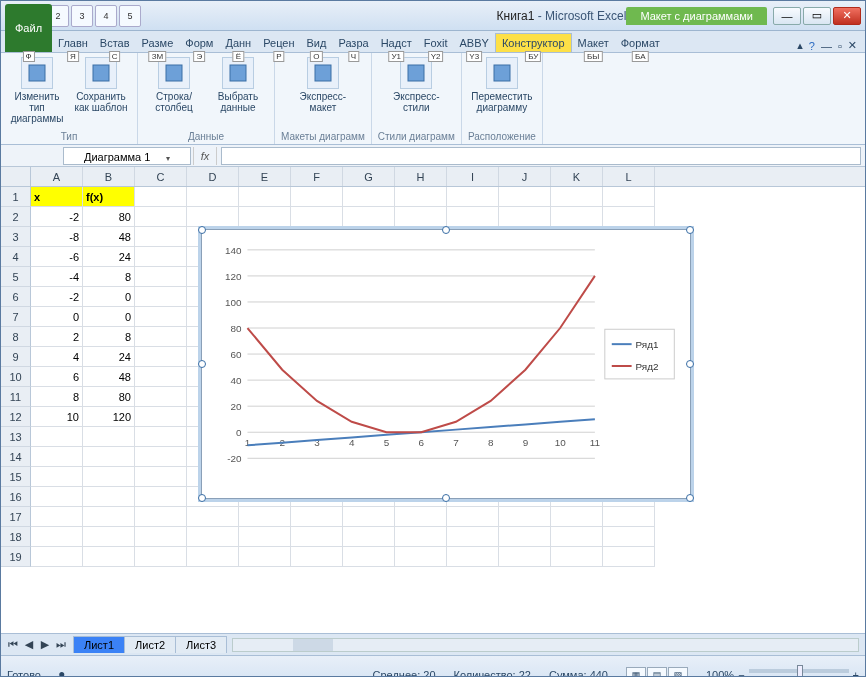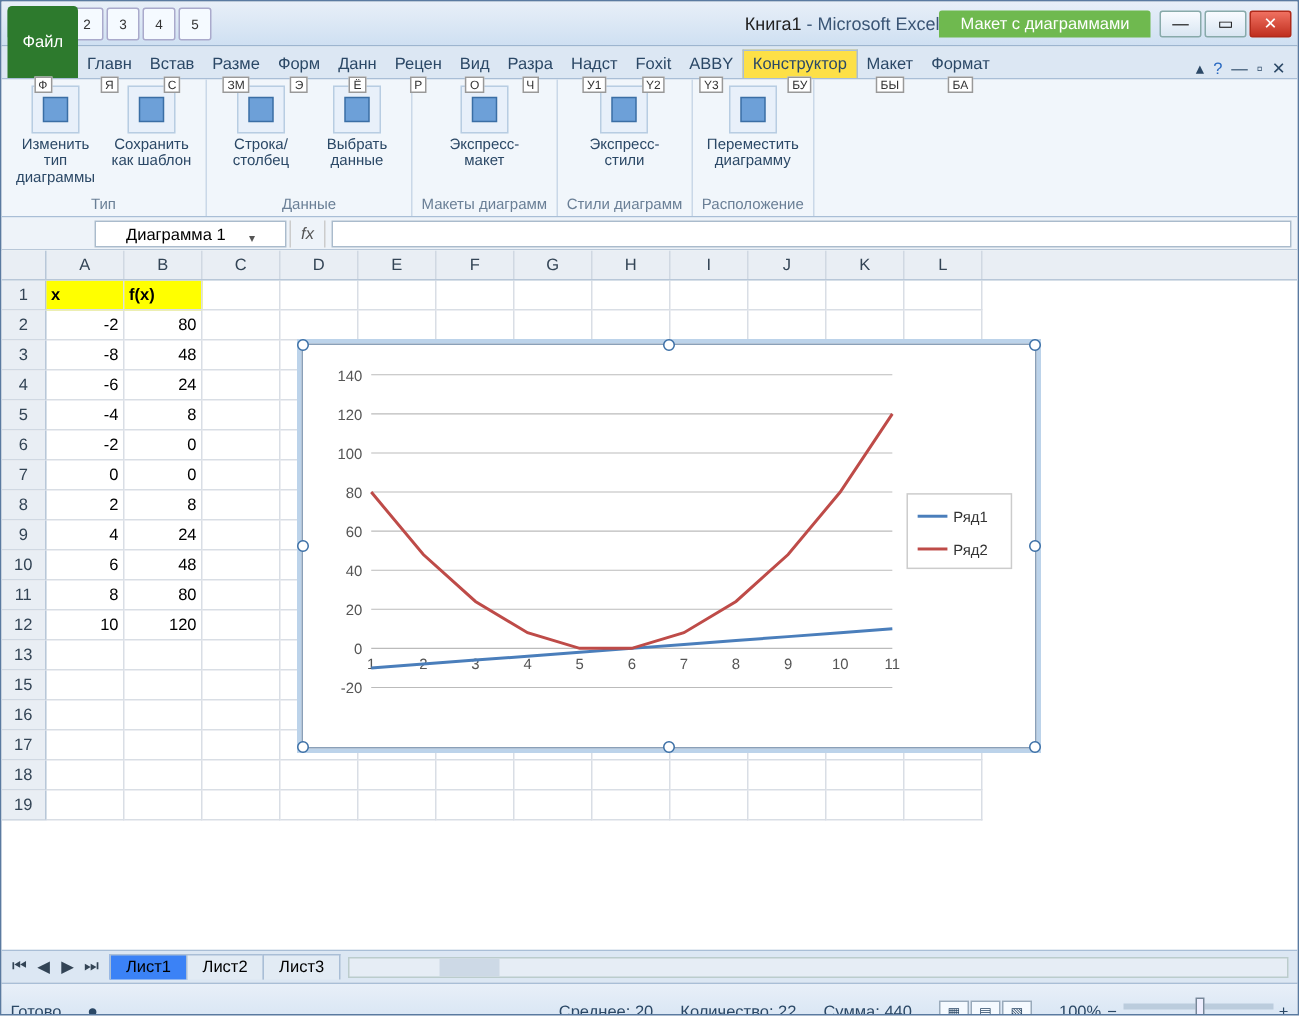--- a/index.html
+++ b/index.html
@@ -388,20 +388,35 @@
         <div class="cell"></div>
         <div class="cell"></div>
         <div class="cell"></div>
         <div class="cell"></div>
         <div class="cell"></div>
         <div class="cell"></div>
         <div class="cell"></div>
       </div>
       <div class="row">
         <div class="rowhead">13</div>
+        <div class="cell"></div>
+        <div class="cell"></div>
+        <div class="cell"></div>
+        <div class="cell"></div>
+        <div class="cell"></div>
+        <div class="cell"></div>
+        <div class="cell"></div>
+        <div class="cell"></div>
+        <div class="cell"></div>
+        <div class="cell"></div>
+        <div class="cell"></div>
+        <div class="cell"></div>
+      </div>
+      <div class="row">
+        <div class="rowhead">14</div>
         <div class="cell"></div>
         <div class="cell"></div>
         <div class="cell"></div>
         <div class="cell"></div>
         <div class="cell"></div>
         <div class="cell"></div>
         <div class="cell"></div>
         <div class="cell"></div>
         <div class="cell"></div>
         <div class="cell"></div>

